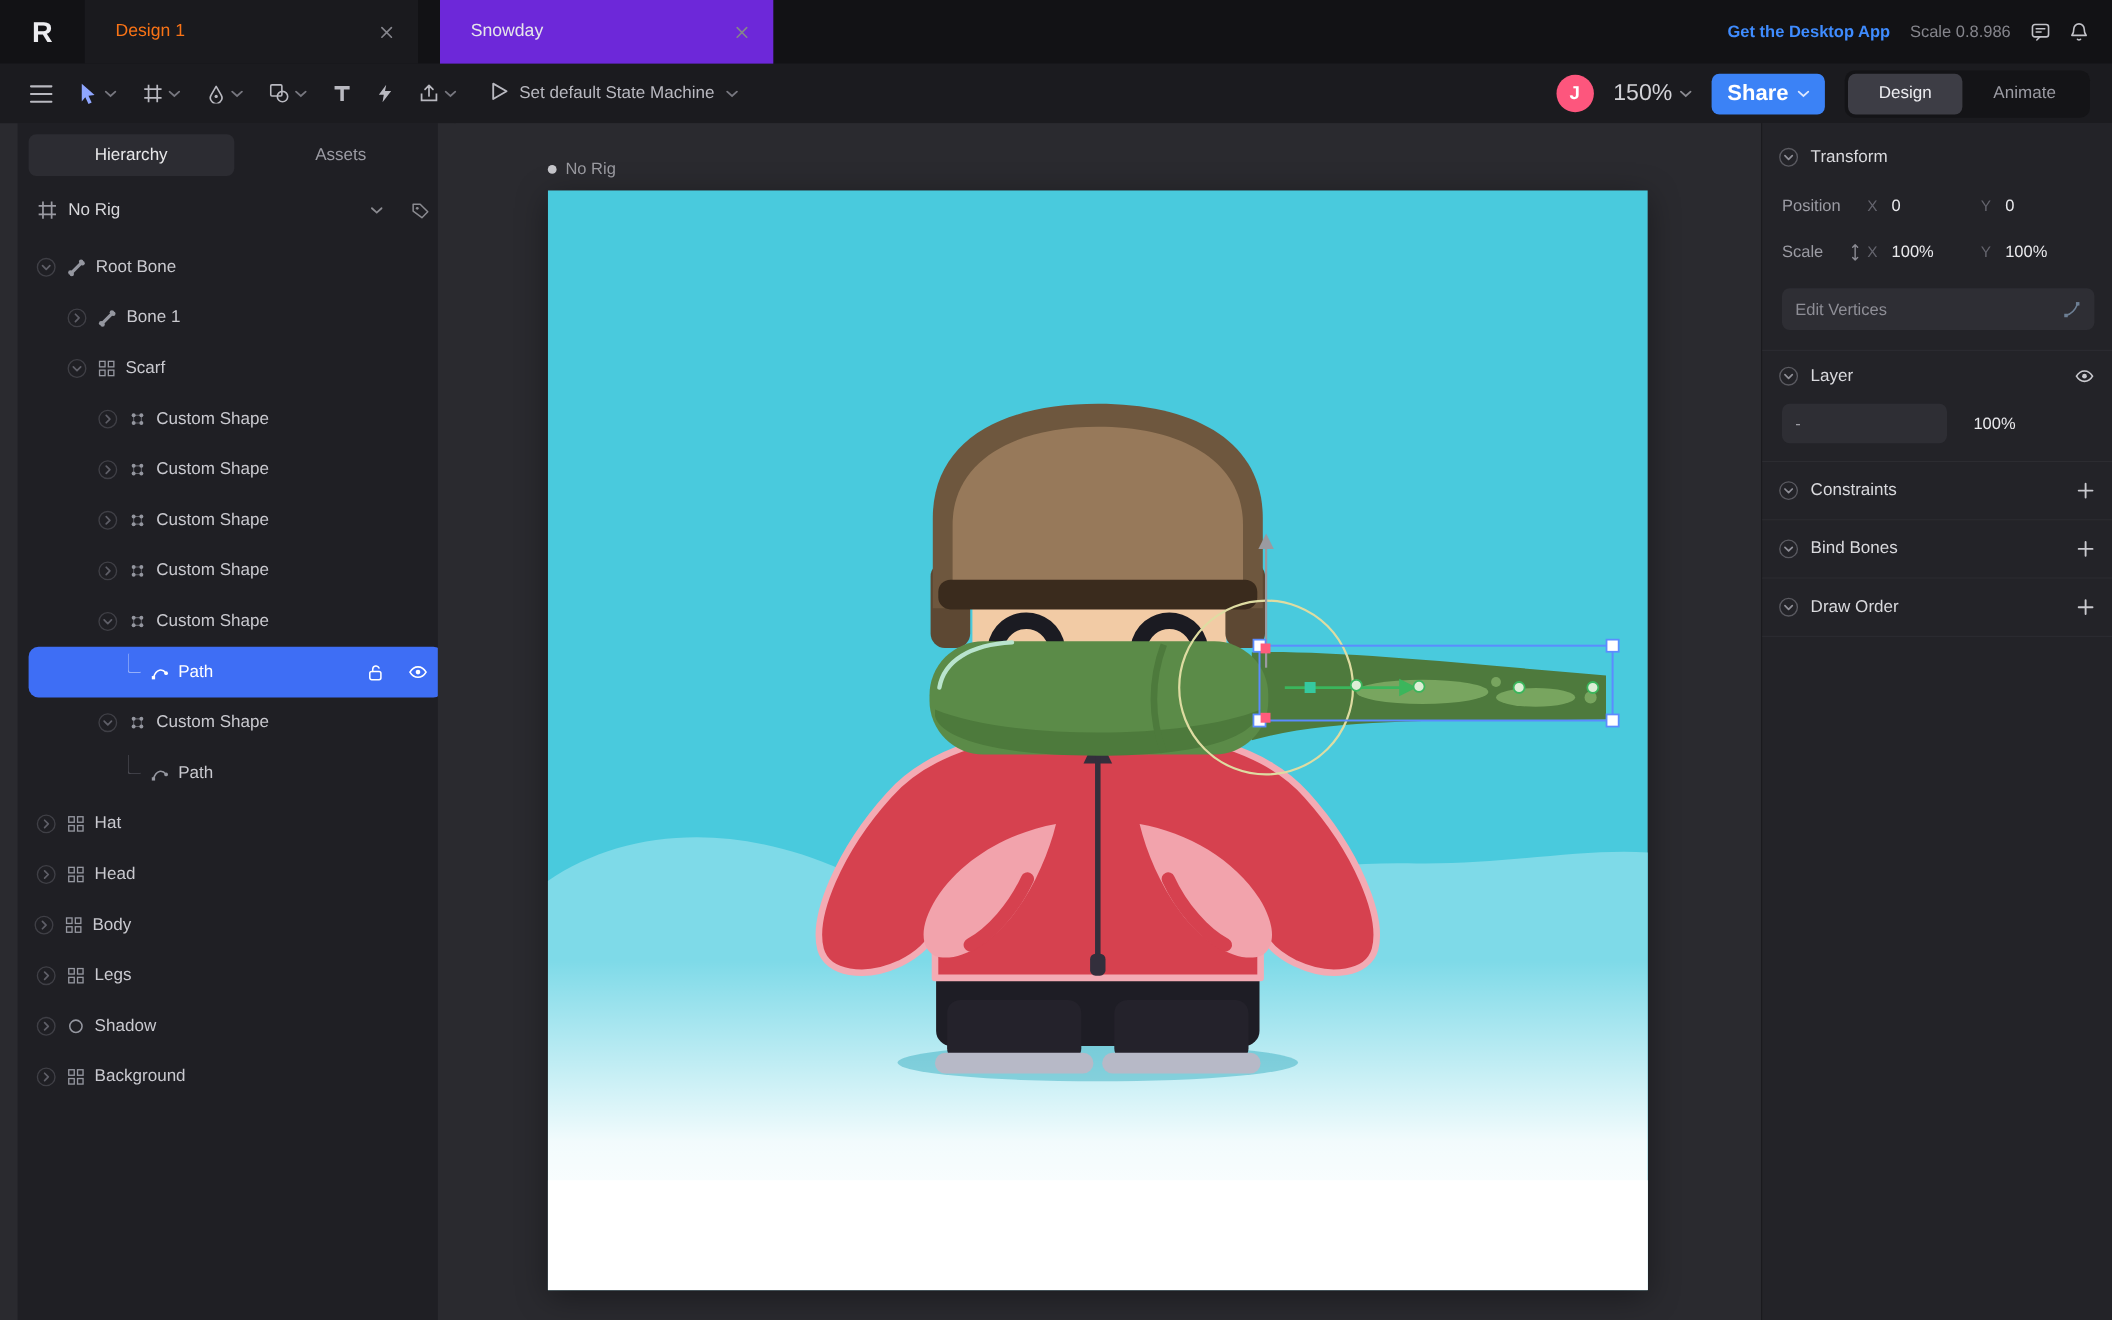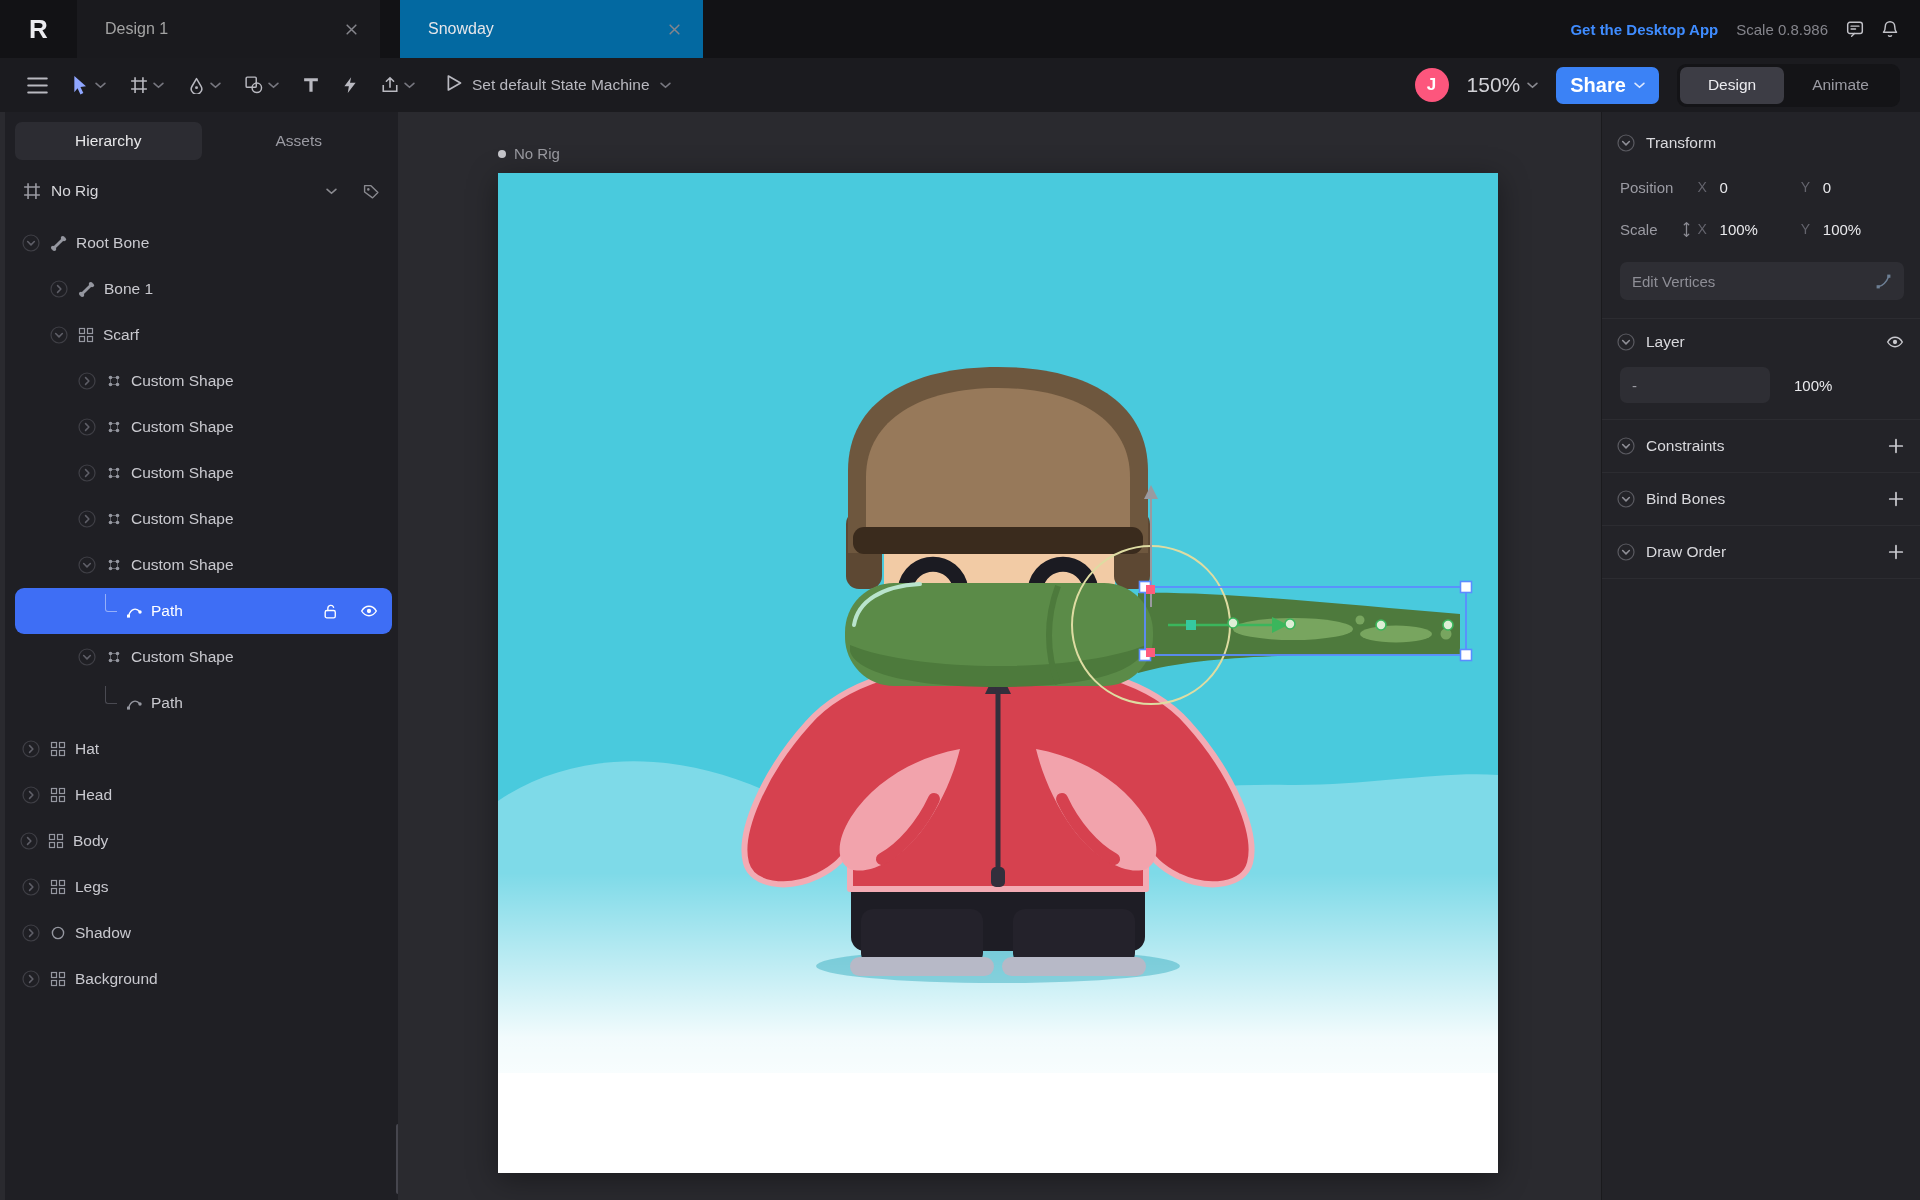--- a/index.html
+++ b/index.html
@@ -5,22 +5,22 @@
   * { margin:0; padding:0; box-sizing:border-box; }
   html,body { width:1920px; height:1200px; overflow:hidden; background:#2a2a2f;
     font-family:"Liberation Sans", sans-serif; -webkit-user-select:none; }
 
   
   #tabstrip { position:absolute; left:0; top:0; width:1920px; height:58px;
     background:#121215; display:flex; align-items:stretch; }
   #logo { width:77px; display:flex; align-items:center; justify-content:center;
     color:#ececf0; font-size:26px; font-weight:bold; }
   .tab { width:303px; display:flex; align-items:center; padding:0 18px 0 28px;
-    background:#1a1a1e; color:#a3a3a3; font-size:16px; margin-right:20px; }
-  .tab.active { background:#0369a1; color:#e6e6ea; }
+    background:#1a1a1e; color:#f97316; font-size:16px; margin-right:20px; }
+  .tab.active { background:#6d28d9; color:#e6e6ea; }
   .tab-label { flex:1; white-space:nowrap; overflow:hidden; }
   .tab-close { color:#85858c; display:flex; padding:4px; cursor:pointer; }
   #strip-right { margin-left:auto; display:flex; align-items:center; gap:18px; padding-right:22px; }
   #desktop-link { color:#3f8cff; font-size:15px; font-weight:600; }
   #beta { color:#85858c; font-size:15px; }
   .strip-icon { color:#c2c2c8; display:flex; }
 
   
   #toolbar { position:absolute; left:0; top:58px; width:1920px; height:54px;
     background:#1b1b1f; display:flex; align-items:center; padding:0 20px 0 18px; }
@@ -39,21 +39,21 @@
   #zoom .tcaret { color:#8a8a90; }
   #share-btn { height:37px; background:#3b82f6; border-radius:7px; display:flex;
     align-items:center; gap:8px; padding:0 14px; color:#fff; font-size:20px; font-weight:600; }
   #share-btn .tcaret { color:#dce7ff; }
   #mode-seg { background:#141417; border-radius:9px; padding:3px; display:flex; align-items:center; height:43px; }
   .seg-cell { height:37px; display:flex; align-items:center; justify-content:center;
     padding:0 28px; font-size:15.5px; color:#9b9ba3; border-radius:7px; }
   .seg-cell.active { background:#3d3d45; color:#ececf0; }
 
   
-  #sidebar { position:absolute; left:5px; top:112px; width:398px; height:1088px;
+  #sidebar { position:absolute; left:16px; top:112px; width:398px; height:1088px;
     background:#1f1f24; border-right:1px solid #18181b; }
   #sb-tabs { display:flex; gap:4px; padding:10px 10px 6px; }
   .sb-tab { flex:1; height:38px; display:flex; align-items:center; justify-content:center;
     border-radius:7px; font-size:15.5px; color:#9b9ba3; cursor:pointer; }
   .sb-tab.active { background:#2c2c32; color:#e8e8ea; }
   #rig-row { height:46px; margin:2px 10px 6px; padding:0 8px; display:flex; align-items:center;
     gap:10px; color:#d6d6da; font-size:15.5px; border-radius:7px; }
   #rig-row .ric { display:flex; color:#9b9ba3; }
   #rig-caret { margin-left:auto; display:flex; color:#8a8a90; }
   #rig-tag { display:flex; color:#8a8a90; margin-left:16px; margin-right:4px; }

